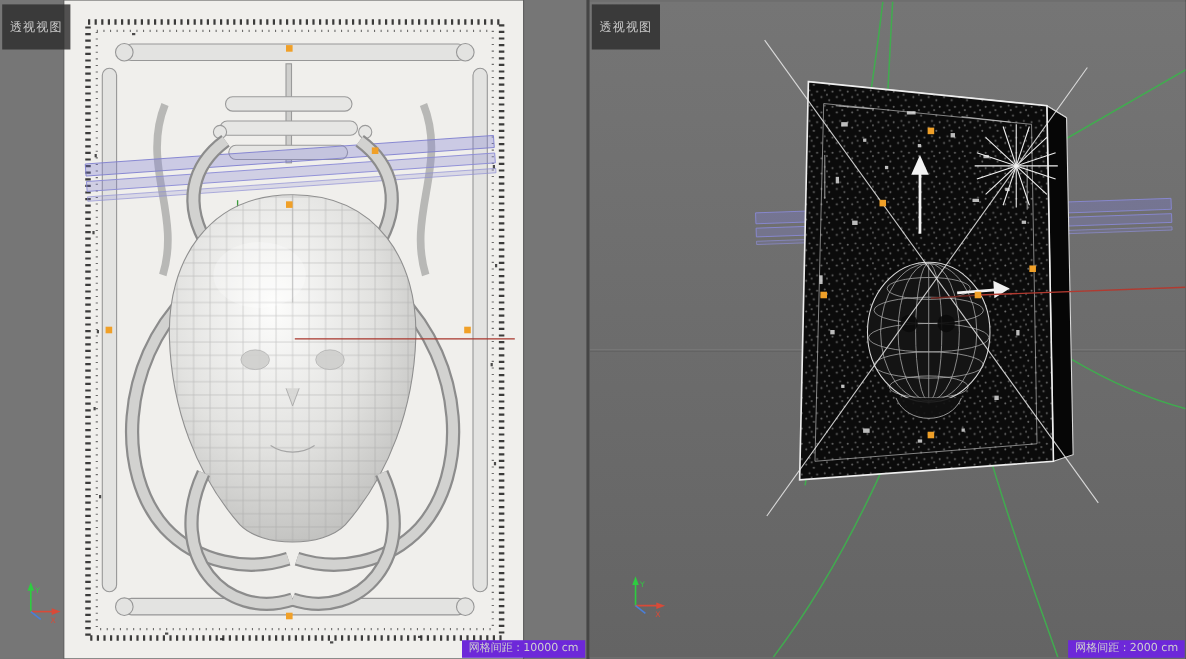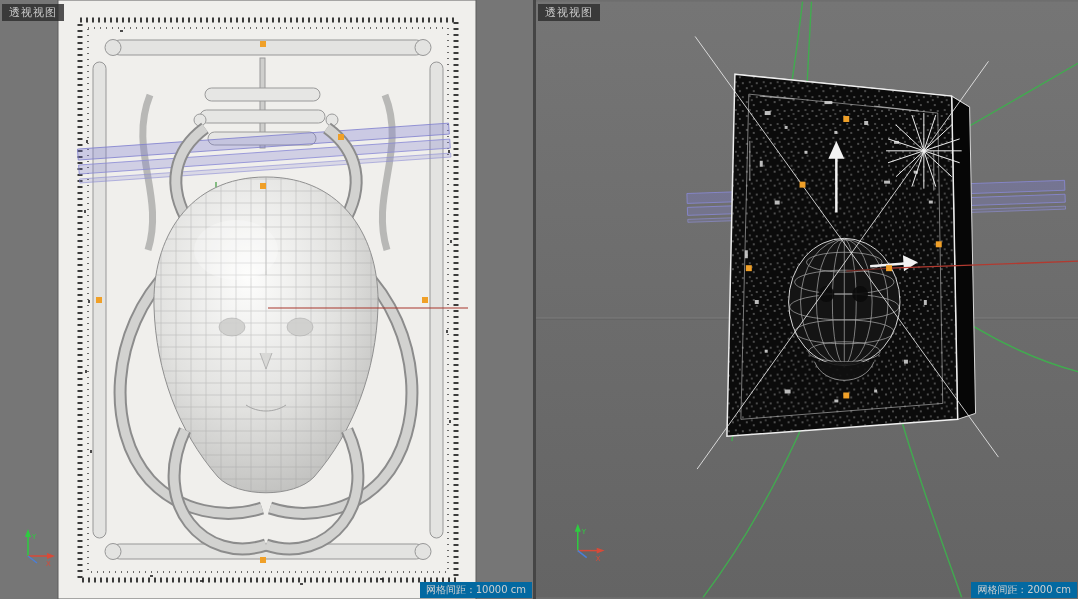--- a/index.html
+++ b/index.html
@@ -2,22 +2,22 @@
 <html><head>
 <meta charset="utf-8">
 <style>
   html,body{margin:0;padding:0;background:#2e2e2e;font-family:"DejaVu Sans",sans-serif;}
   .stage{position:relative;width:1078px;height:599px;overflow:hidden;background:#555;display:flex;}
   .viewport{position:relative;height:599px;overflow:hidden;}
   .viewport.left{width:533px;background:#767676;}
   .viewport.right{width:542px;background:#6e6e6e;}
   .vp-divider{width:3px;height:599px;background:#454545;}
   .vp-label{position:absolute;top:4px;left:2px;background:rgba(45,45,45,.82);color:#c9c9c9;
-    font-size:11px;line-height:15px;padding:1px 7px;z-index:5;letter-spacing:1px;}
-  .grid-label{position:absolute;bottom:1px;right:1px;background:#0369a1;color:#cfcfcf;
+    font-size:11px;line-height:15px;padding:13px 7px;z-index:5;letter-spacing:1px;}
+  .grid-label{position:absolute;bottom:1px;right:1px;background:#6d28d9;color:#cfcfcf;
     font-size:10px;line-height:14px;padding:1px 6px;z-index:5;white-space:nowrap;}
   svg{display:block;}
 </style>
 </head>
 <body>
 
 <div class="stage">
 
   <div class="viewport left">
     <div class="vp-label">透视视图</div>

